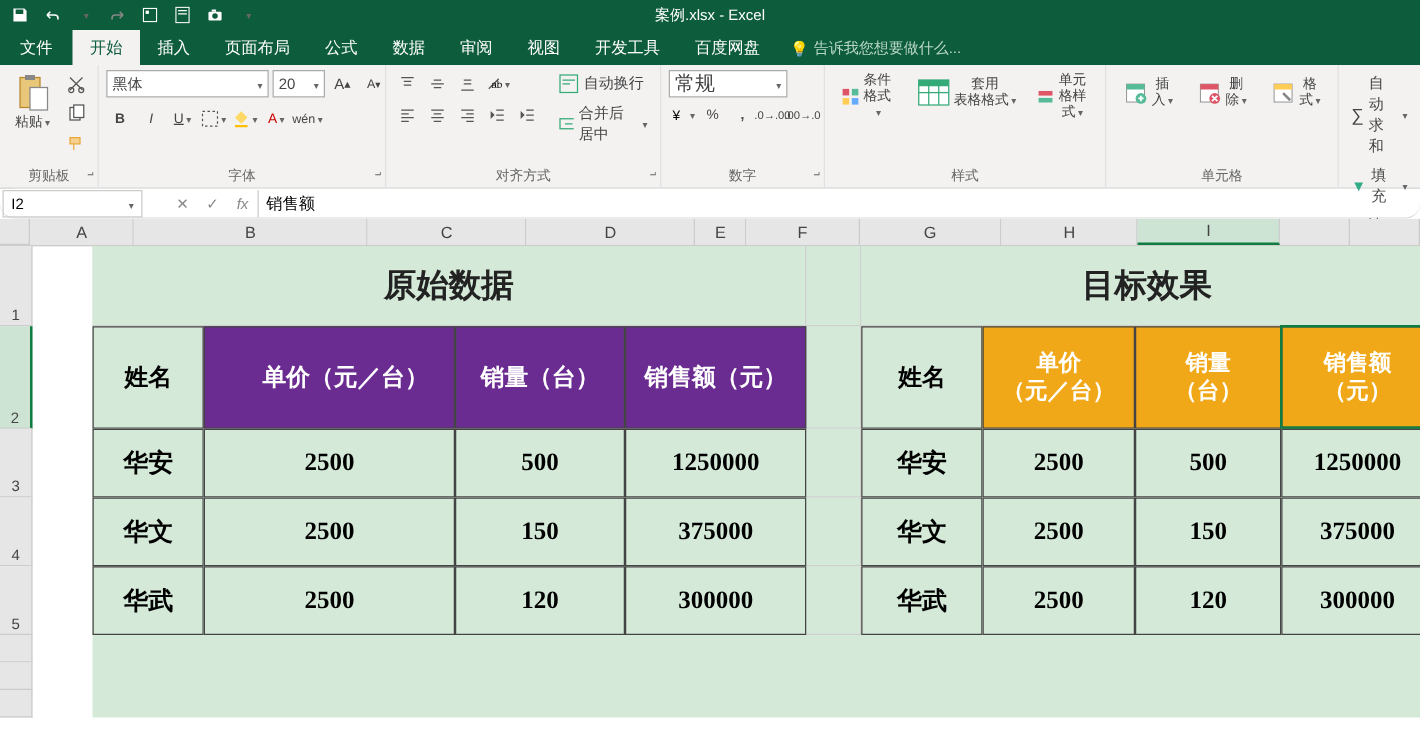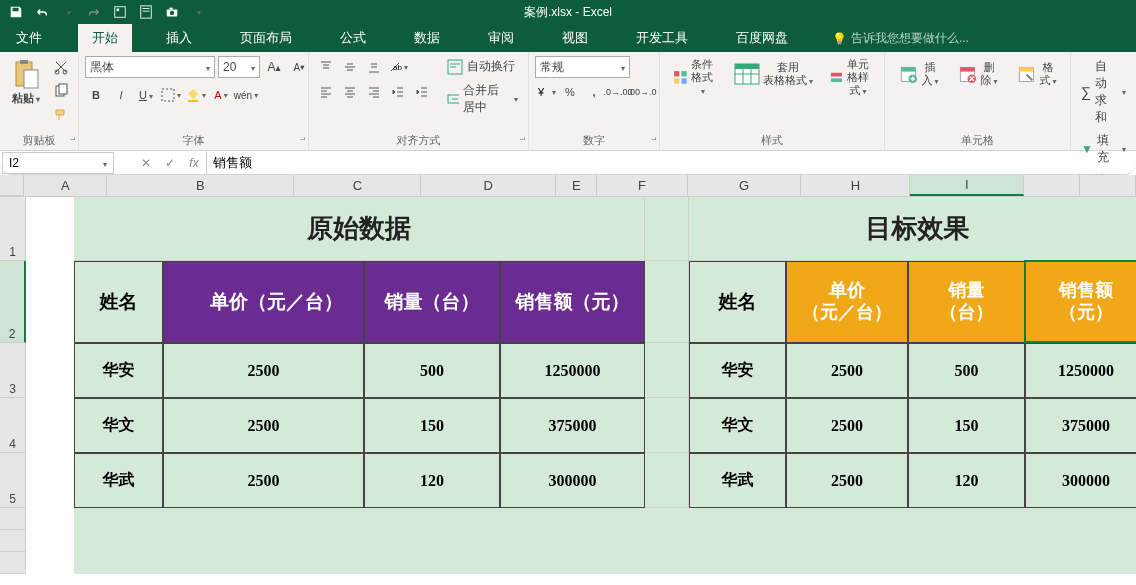--- a/index.html
+++ b/index.html
@@ -6,52 +6,52 @@
 body { background: #fff; overflow: hidden; width: 1136px; height: 585px; }
 
 
 .titlebar { background: #0d5c3c; height: 24px; display: flex; align-items: center; color: #fff; font-size: 12px; position: relative; }
 .qat { display: flex; gap: 6px; padding-left: 6px; align-items: center; }
 .qat-btn { width: 20px; height: 20px; display: flex; align-items: center; justify-content: center; cursor: pointer; }
 .qat-btn svg { width: 14px; height: 14px; }
 .title-center { position: absolute; left: 50%; transform: translateX(-50%); font-size: 12px; }
 
 
-.tabs { background: #0d5c3c; height: 28px; display: flex; align-items: flex-end; color: #fff; font-size: 13px; gap: 20px; }
+.tabs { background: #0d5c3c; height: 28px; display: flex; align-items: flex-end; color: #fff; font-size: 13px; }
 .tab { padding: 5px 14px; cursor: pointer; }
 .tab.active { background: #f3f2f1; color: #0d5c3c; }
 .tab.file { background: #0d5c3c; padding: 5px 16px; }
 .tell-me { color: #b8d6c8; font-size: 12px; padding: 5px 10px; display: flex; align-items: center; gap: 4px; }
 
 
 .ribbon { background: #f3f2f1; height: 99px; border-bottom: 1px solid #d4d4d4; display: flex; font-size: 11px; color: #444; }
 .group { border-right: 1px solid #e1e1e1; padding: 4px 6px 2px; display: flex; flex-direction: column; justify-content: space-between; position: relative; }
 .group-label { text-align: center; font-size: 11px; color: #666; padding-top: 2px; }
 .group-body { flex: 1; display: flex; align-items: flex-start; gap: 4px; }
 .dialog-launcher { position: absolute; right: 3px; bottom: 3px; width: 12px; height: 12px; cursor: pointer; }
 .dialog-launcher::after { content: "⌐"; transform: rotate(180deg); display: block; font-size: 9px; color: #666; }
 
-.big-btn { display: flex; flex-direction: column; align-items: center; gap: 2px; padding: 2px 4px; cursor: pointer; font-weight: bold; }
+.big-btn { display: flex; flex-direction: column; align-items: center; gap: 2px; padding: 2px 4px; cursor: pointer; }
 .big-btn-icon { width: 32px; height: 32px; display: flex; align-items: center; justify-content: center; }
 .big-btn-label { font-size: 11px; text-align: center; line-height: 1.2; }
 .small-btn { width: 22px; height: 22px; display: flex; align-items: center; justify-content: center; cursor: pointer; border: 1px solid transparent; }
 .dd-arrow::after { content: "▾"; font-size: 8px; color: #666; margin-left: 2px; }
 
 
 .clip-col { display: flex; flex-direction: column; gap: 2px; }
 
 
 .font-row { display: flex; gap: 3px; align-items: center; margin-bottom: 3px; }
 .font-name { width: 130px; height: 22px; border: 1px solid #ababab; background: #fff; font-size: 12px; padding: 0 4px; display: flex; align-items: center; justify-content: space-between; }
 .font-size { width: 42px; height: 22px; border: 1px solid #ababab; background: #fff; font-size: 12px; padding: 0 4px; display: flex; align-items: center; justify-content: space-between; }
 
 
 .align-col { display: flex; flex-direction: column; gap: 3px; }
 .align-row { display: flex; gap: 2px; }
-.num-format { width: 95px; height: 22px; border: 1px solid #ababab; background: #fff; font-size: 12px; padding: 0 4px; display: flex; align-items: center; justify-content: space-between; }
+.num-format { width: 95px; height: 22px; border: 1px solid #ababab; background: #fff; font-size: 16px; padding: 0 4px; display: flex; align-items: center; justify-content: space-between; }
 
 
 .style-btn { display: flex; flex-direction: row; align-items: center; padding: 2px 6px; cursor: pointer; }
 .style-btn-icon { width: 32px; height: 32px; display: flex; align-items: center; justify-content: center; }
 .edit-item { display: flex; align-items: center; gap: 4px; font-size: 12px; padding: 2px 4px; cursor: pointer; }
 
 
 .fbar-row { height: 24px; border-bottom: 1px solid #d4d4d4; display: flex; align-items: center; background: #fff; border-radius: 12px; }
 .name-box { width: 112px; height: 22px; border: 1px solid #ccc; margin-left: 2px; padding: 0 6px; font-size: 12px; display: flex; align-items: center; justify-content: space-between; }
 .fx-btns { display: flex; border-right: 1px solid #ccc; height: 22px; align-items: center; margin-left: 20px; }
@@ -70,21 +70,21 @@
 .row-h.active { background: #cde4d4; border-right: 2px solid #107c41; }
 
 .cells { position: relative; flex: 1; background: #d4e9d8; }
 .cell { position: absolute; border-right: 1px solid #cfcfcf; border-bottom: 1px solid #cfcfcf; display: flex; align-items: center; justify-content: center; font-size: 13px; background: #d4e9d8; }
 
 
 .tbl-title { font-family: SimHei, "黑体"; font-size: 26px; font-weight: bold; color: #222; background: #d4e9d8; display: flex; align-items: center; justify-content: center; }
 .tbl-hdr-purple { background: #6b2c91; color: #fff; font-family: SimHei; font-size: 19px; font-weight: bold; border: 1px solid #444 !important; }
 .tbl-hdr-orange { background: #f0a818; color: #fff; font-family: SimHei; font-size: 18px; font-weight: bold; border: 1px solid #444 !important; line-height: 1.2; text-align: center; flex-direction: column; }
 .tbl-hdr-name { font-family: SimHei; font-size: 19px; font-weight: bold; border: 1px solid #444 !important; background: #d4e9d8; }
-.tbl-cell { font-family: SimHei; font-size: 16px; font-weight: bold; border: 1px solid #444 !important; background: #d4e9d8; }
+.tbl-cell { font-family: SimHei; font-size: 20px; font-weight: bold; border: 1px solid #444 !important; background: #d4e9d8; }
 
 .selection-box { position: absolute; border: 2px solid #107c41; pointer-events: none; }
 .fill-handle { position: absolute; width: 6px; height: 6px; background: #107c41; border: 1px solid #fff; right: -3px; bottom: -3px; }
 </style>
 </head>
 <body>
 
 <div class="titlebar">
   <div class="qat">
     <div class="qat-btn">

